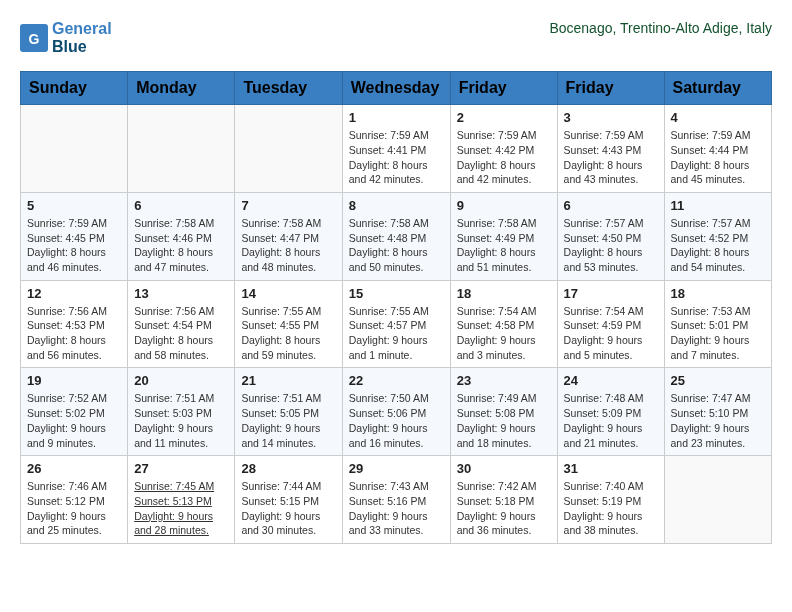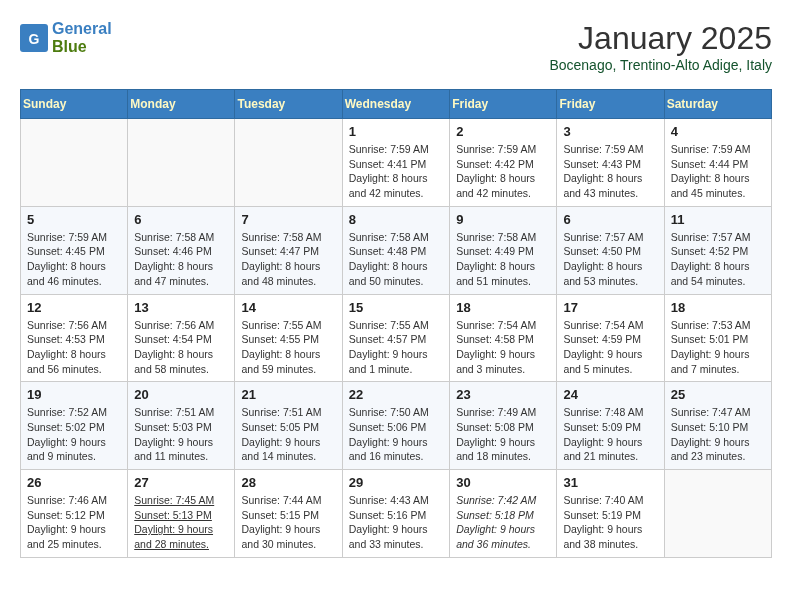--- a/index.html
+++ b/index.html
@@ -46,23 +46,23 @@
       font-size: 14px;
       color: #14532d;
     }
     .calendar-table {
       width: 100%;
       border-collapse: collapse;
       border: 1px solid #ccc;
     }
     .calendar-table th {
       background: #3a7fc1;
-      color: #fef9c3;
-      padding: 7px 2px;
-      font-size: 12px;
+      color: #000000;
+      padding: 7px 8px;
+      font-size: 16px;
       font-weight: bold;
       border: 1px solid #2e6aa0;
       text-align: left;
     }
     .calendar-table td {
       border: 1px solid #ccc;
       vertical-align: top;
       padding: 5px 6px;
       width: 108px;
       min-height: 80px;
@@ -93,26 +93,25 @@
 
 <div class="header-area">
   <div class="logo">
     <svg class="logo-icon" viewBox="0 0 28 28">
       <rect x="0" y="0" width="28" height="28" rx="3" fill="#3a7fc1"></rect>
       <text x="14" y="20" text-anchor="middle" fill="white" font-size="14" font-weight="bold" font-family="Arial">G</text>
     </svg>
     <div>
       <div class="logo-text">
         <span>General</span><br>
-        <span style="color:#4d7c0f;">Blue</span>
+        <span style="color:#0c4a6e;">Blue</span>
       </div>
     </div>
   </div>
   <div class="title-area">
-    <div class="month-title">January 2025</div>
     <div class="location-title">Bocenago, Trentino-Alto Adige, Italy</div>
   </div>
 </div>
 
 <table class="calendar-table">
   <thead>
     <tr>
     <th>Sunday</th>
         <th>Monday</th>
         <th>Tuesday</th>
@@ -298,27 +297,27 @@
 Daylight: 9 hours and 28 minutes.</div>
         </td>
         <td>
           <div class="day-number">28</div>
           <div class="day-info" style="white-space: pre-line;">Sunrise: 7:44 AM
 Sunset: 5:15 PM
 Daylight: 9 hours and 30 minutes.</div>
         </td>
         <td>
           <div class="day-number">29</div>
-          <div class="day-info" style="white-space: pre-line;">Sunrise: 4:43 AM
+          <div class="day-info" style="white-space: pre-line;">Sunrise: 7:43 AM
 Sunset: 5:16 PM
 Daylight: 9 hours and 33 minutes.</div>
         </td>
         <td>
           <div class="day-number">30</div>
-          <div class="day-info" style="white-space: pre-line; font-style: italic;">Sunrise: 7:42 AM
+          <div class="day-info" style="white-space: pre-line;">Sunrise: 7:42 AM
 Sunset: 5:18 PM
 Daylight: 9 hours and 36 minutes.</div>
         </td>
         <td>
           <div class="day-number">31</div>
           <div class="day-info" style="white-space: pre-line;">Sunrise: 7:40 AM
 Sunset: 5:19 PM
 Daylight: 9 hours and 38 minutes.</div>
         </td>
         <td class="empty-cell"></td>

